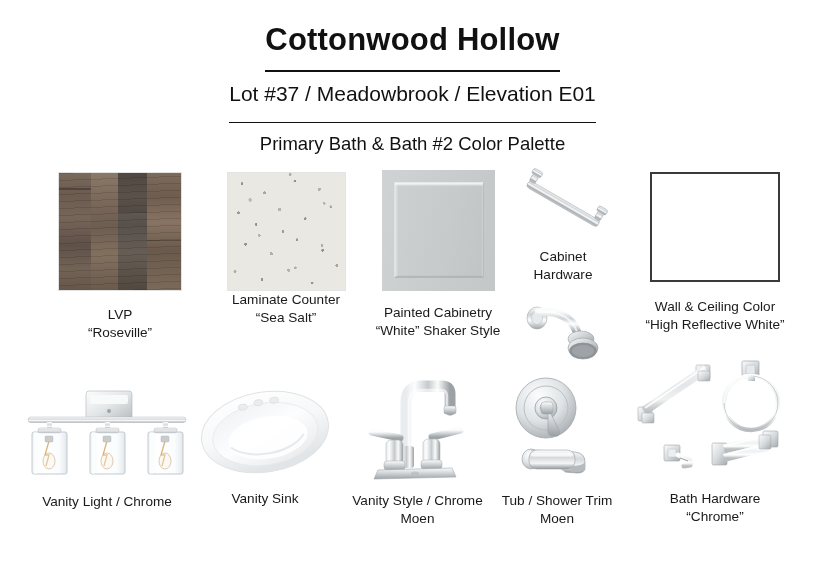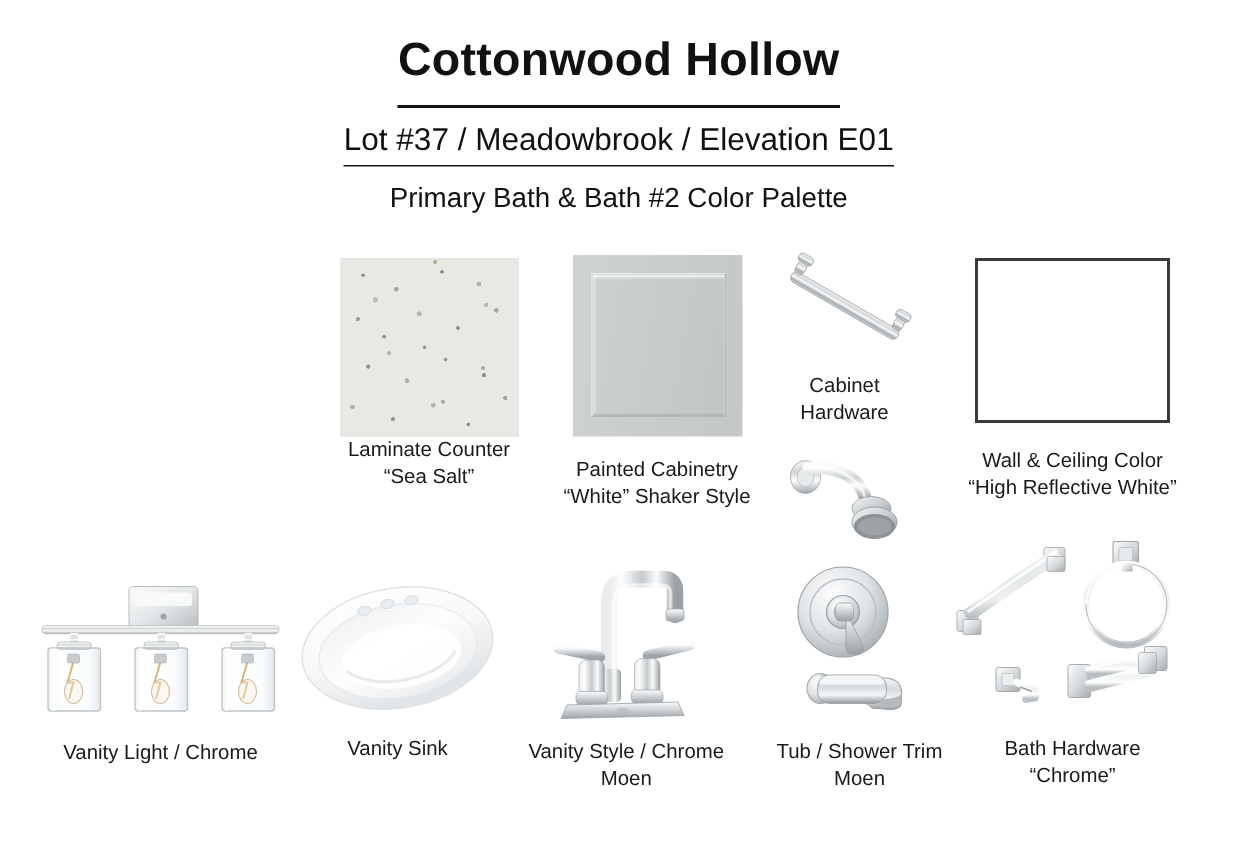--- a/index.html
+++ b/index.html
@@ -18,21 +18,21 @@
   .title-1{
     font-size:31px;font-weight:700;letter-spacing:.2px;
     line-height:36px;color:#111;
     display:inline-block;
     border-bottom:2.5px solid #111;
     padding-bottom:12px;
   }
   .title-2{
     font-size:21px;font-weight:400;line-height:26px;color:#111;
     display:inline-block;margin-top:9px;
-    border-bottom:1.6px solid #111;padding-bottom:3px;
+    border-bottom:1.6px solid #111;padding-bottom:15px;
   }
   .title-3{font-size:18.5px;font-weight:400;line-height:24px;color:#111;margin-top:9px;}
 
   
   .cell{position:absolute;text-align:center;}
   .cap{
     font-size:13.6px;line-height:18px;color:#1a1a1a;
     white-space:pre-line;
   }
   .swatch{position:relative;overflow:hidden;}
@@ -133,20 +133,36 @@
 <body>
 
 <div class="sheet">
 
   <div class="header">
     <div><span class="title-1">Cottonwood Hollow </span></div>
     <div><span class="title-2">Lot #37 /  Meadowbrook / Elevation E01</span></div>
     <div class="title-3">Primary Bath &amp; Bath #2  Color Palette</div>
   </div>
 
+  <div class="cell" style="left:34px;top:172px;width:172px;">
+    <div style="display:flex;justify-content:center;">
+      <div class="lvp swatch">
+        <div class="plank p1"></div>
+          <div class="plank p2"></div>
+        <div class="plank p3"></div>
+          <div class="plank p4"></div>
+        <div class="seamtop"></div>
+          <div class="seam2"></div>
+          <div class="seam3"></div>
+        <div class="grain"></div>
+      </div>
+    </div>
+    <div class="cap" style="margin-top:15px;">LVP
+“Roseville”</div>
+  </div>
 
   <div class="cell" style="left:200px;top:172px;width:172px;">
     <div style="display:flex;justify-content:center;">
       <div class="laminate swatch">
         <div class="speck"></div>
           <div class="speck2"></div>
       </div>
     </div>
     <div class="cap" style="">Laminate Counter
 “Sea Salt”</div>
@@ -353,21 +369,21 @@
         </g>
 
         <path d="M18 112 L92 110 L96 119 L14 121 Z" fill="url(#gFb)" stroke="#a2a7ab" stroke-width="0.6"></path>
         <ellipse cx="55" cy="116" r="3" rx="4" ry="2.4" fill="#b9bec1" opacity="0.8"></ellipse>
       </svg>
     </div>
     <div class="cap" style="margin-top:8px;">Vanity Style / Chrome
 Moen</div>
   </div>
 
-  <div class="cell" style="left:500px;top:372px;width:146px;">
+  <div class="cell" style="left:484px;top:372px;width:146px;">
     <div style="display:flex;justify-content:center;height:112px;align-items:center;">
       <svg width="112" height="112" viewBox="0 0 112 112">
         <defs>
           <radialGradient id="gEsc" cx="0.38" cy="0.3" r="0.75">
             <stop offset="0" stop-color="#fdfdfe"></stop>
               <stop offset="0.55" stop-color="#dfe3e5"></stop>
             <stop offset="1" stop-color="#a8aeb2"></stop>
           </radialGradient>
           <linearGradient id="gLev" x1="0" y1="0" x2="0" y2="1">
             <stop offset="0" stop-color="#fbfcfc"></stop>

